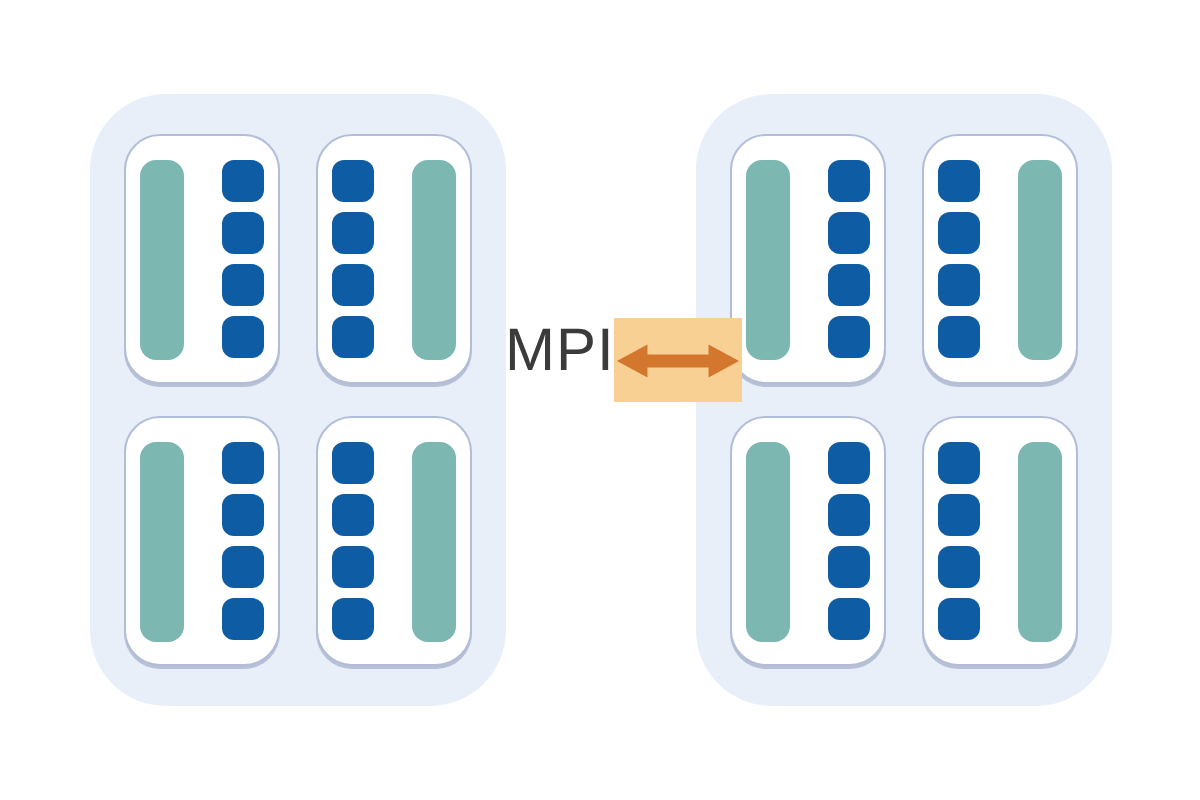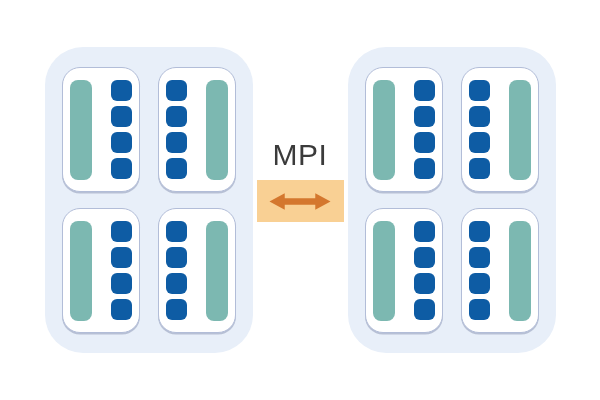--- a/index.html
+++ b/index.html
@@ -59,21 +59,21 @@
     display:flex;flex-direction:column;gap:5px;
     flex:0 0 auto;
   }
   .core{
     width:21px;height:21px;
     border-radius:6px;
     background:var(--core-blue);
   }
   .connector{
     width:95px;
-    display:flex;flex-direction:column;align-items:center;
+    display:flex;flex-direction:row;align-items:center;
     transform:translateY(-20px);
   }
   .mpi-label{
     font-size:30px;
     line-height:34px;
     color:var(--label-color);
     letter-spacing:0.5px;
     margin-bottom:8px;
     text-align:center;
   }

